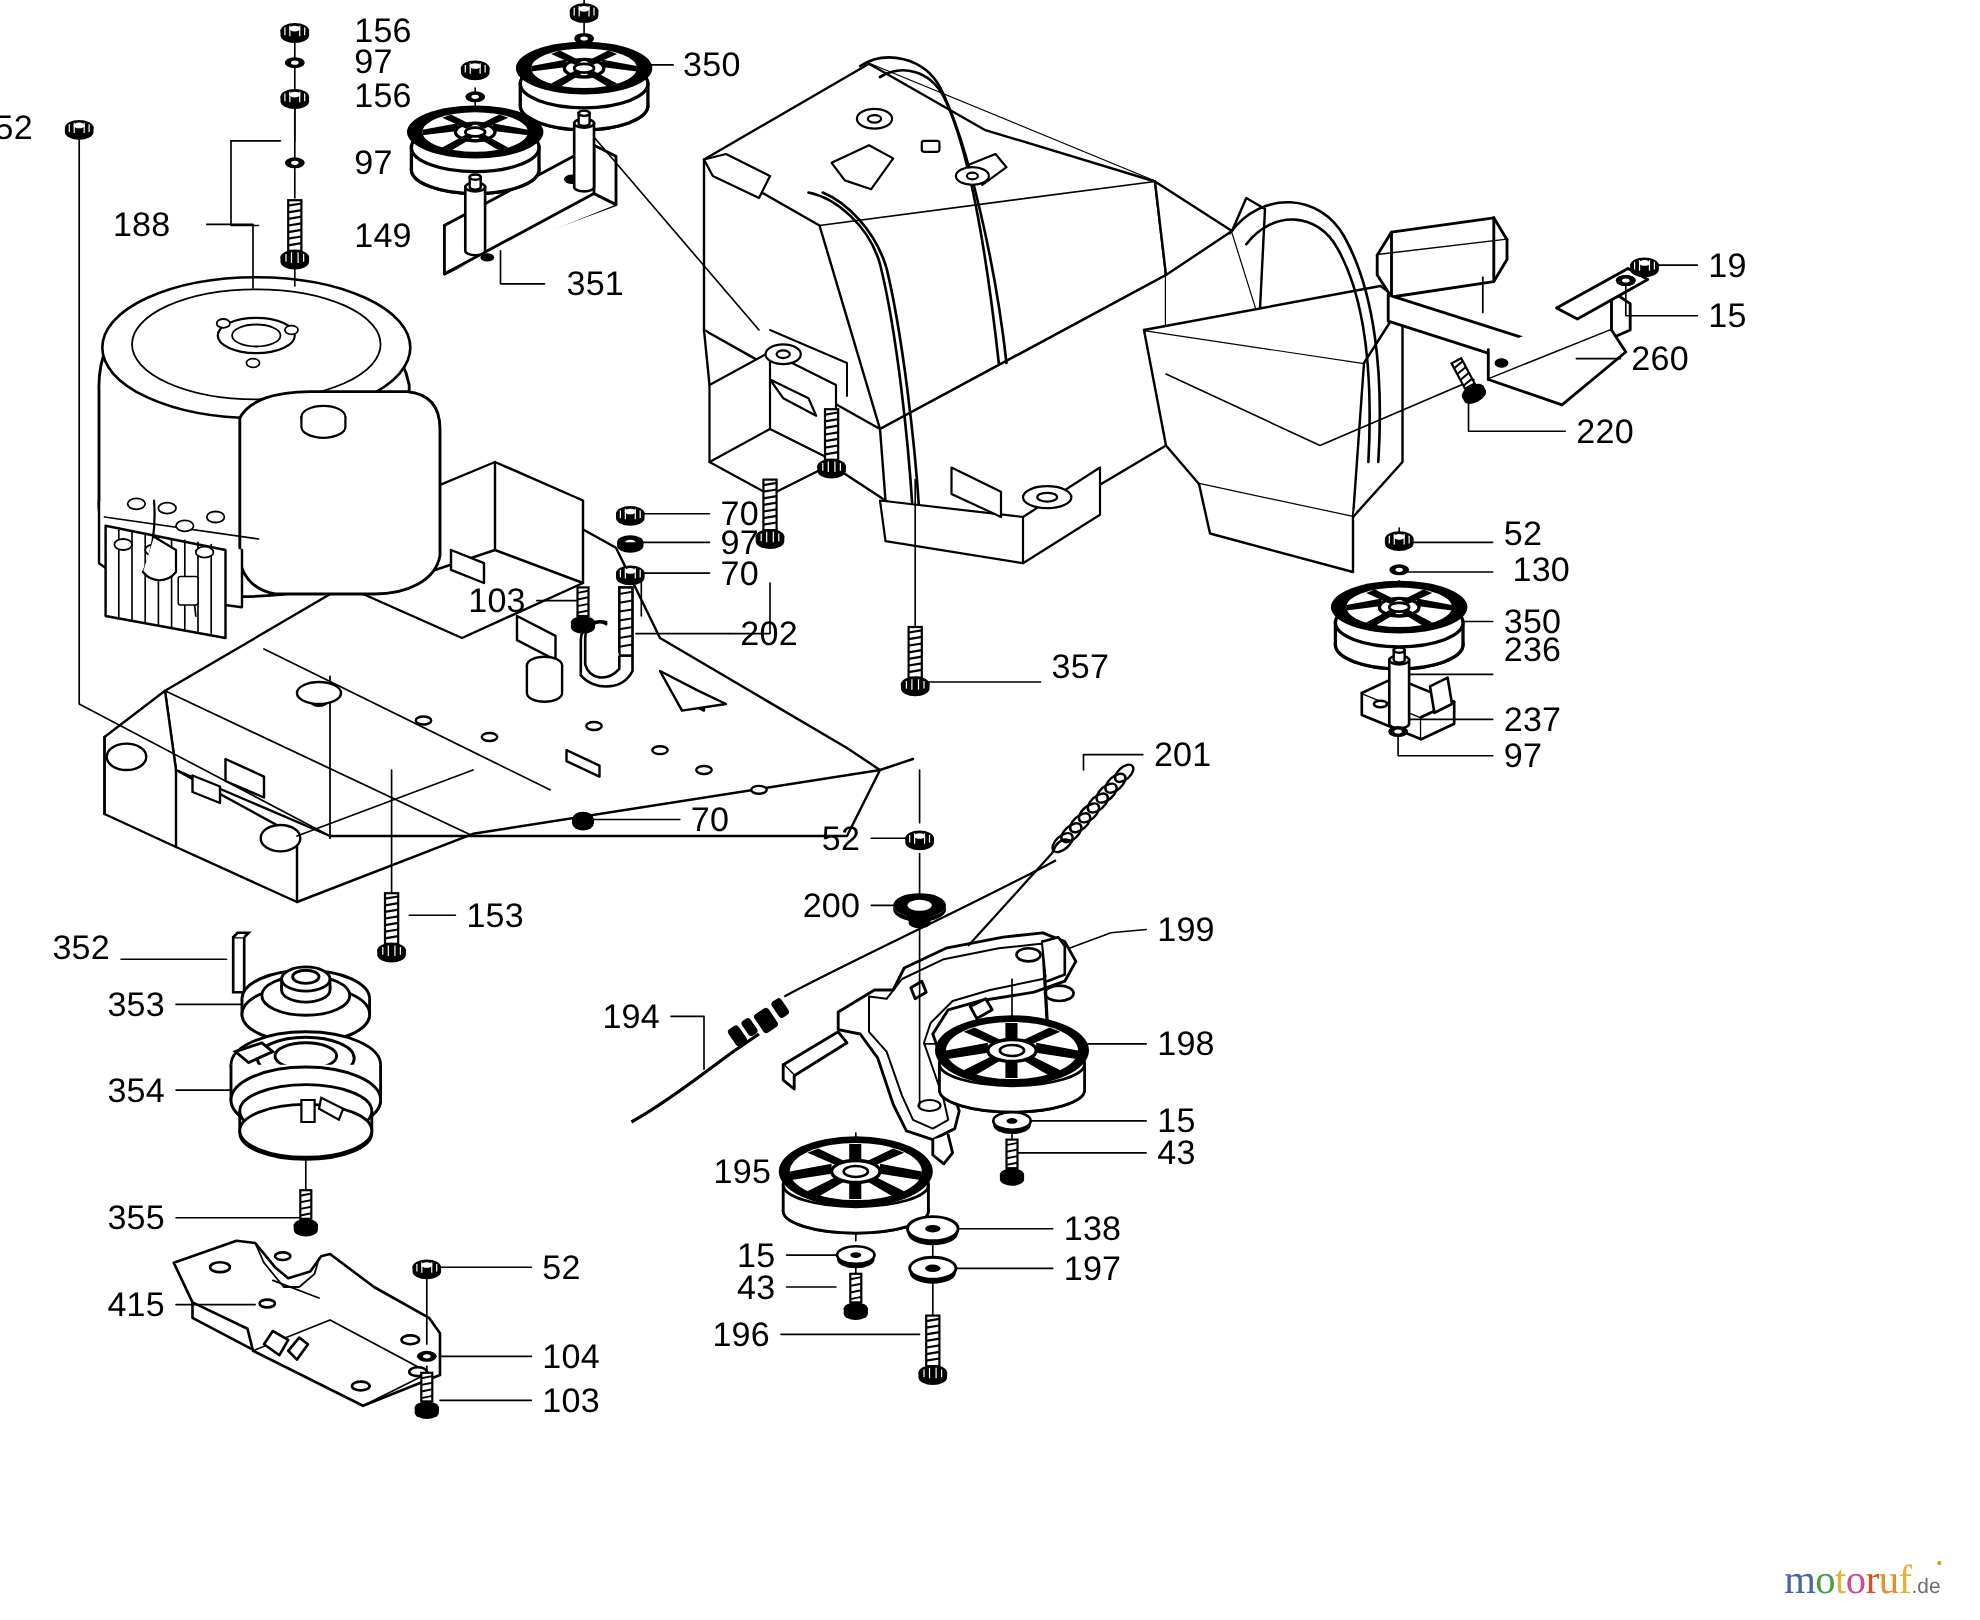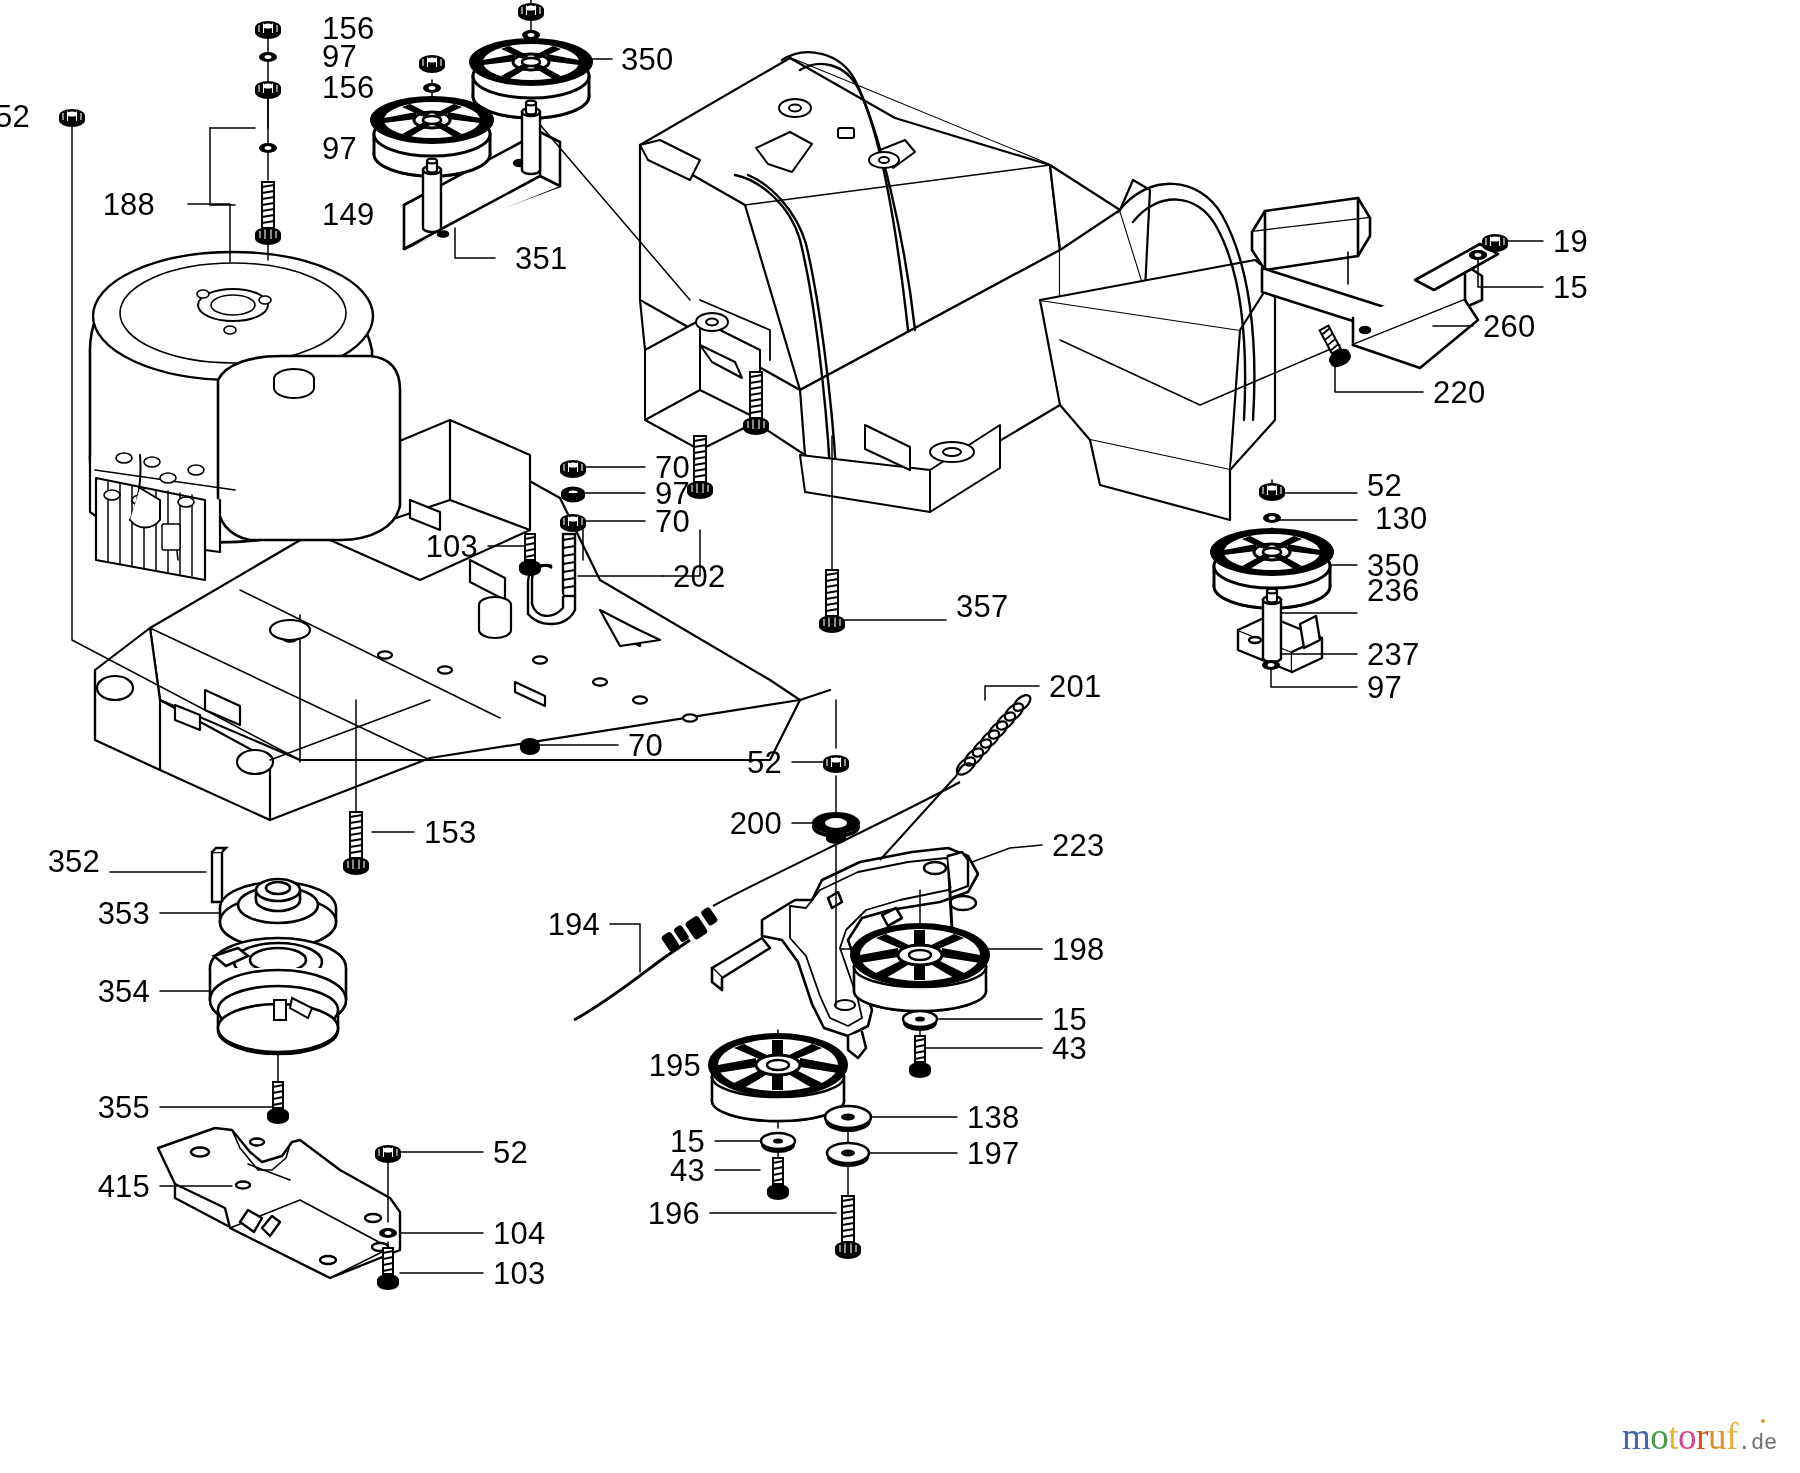--- a/index.html
+++ b/index.html
@@ -6,21 +6,21 @@
   html,body{margin:0;padding:0;background:#ffffff;}
   body{font-family:"Liberation Sans", sans-serif;}
   #sheet{position:relative;width:1800px;height:1473px;background:#fff;overflow:hidden;}
   #sheet svg{position:absolute;left:0;top:0;}
   .callout{position:absolute;font-family:"Liberation Sans", sans-serif;font-size:31px;color:#000;
            white-space:nowrap;letter-spacing:0.2px;line-height:1;}
   .callout.r{transform:translate(-100%,-50%);}
   .callout.l{transform:translate(0,-50%);}
   #logo{position:absolute;left:1622px;top:1418px;width:165px;height:46px;}
   #logo .wm{font-family:"Liberation Serif", serif;font-size:37px;font-weight:400;line-height:1;letter-spacing:-0.5px;}
-  #logo .de{font-family:Liberation Mono, monospace;font-size:22px;color:#6f6f6f;}
+  #logo .de{font-family:Liberation Sans, sans-serif;font-size:19px;color:#6f6f6f;}
   .dot{position:absolute;width:4px;height:4px;border-radius:50%;background:#c9a227;}
 </style>
 </head>
 <body>
 
 <div id="sheet">
 
 <svg width="1800" height="1473" viewBox="0 0 1800 1473" xmlns="http://www.w3.org/2000/svg">
   <defs>
     <g id="nutLock">
@@ -680,21 +680,21 @@
 <div class="callout l" style="left:956px;top:606px">357</div>
 <div class="callout l" style="left:1367px;top:485px">52</div>
 <div class="callout l" style="left:1375px;top:518px">130</div>
 <div class="callout l" style="left:1367px;top:565px">350</div>
 <div class="callout l" style="left:1367px;top:590px">236</div>
 <div class="callout l" style="left:1367px;top:654px">237</div>
 <div class="callout l" style="left:1367px;top:687px">97</div>
 <div class="callout l" style="left:1049px;top:686px">201</div>
 <div class="callout r" style="left:782px;top:762px">52</div>
 <div class="callout r" style="left:782px;top:823px">200</div>
-<div class="callout l" style="left:1052px;top:845px">223</div>
+<div class="callout l" style="left:1052px;top:845px">199</div>
 <div class="callout l" style="left:628px;top:745px">70</div>
 <div class="callout l" style="left:424px;top:832px">153</div>
 <div class="callout r" style="left:100px;top:861px">352</div>
 <div class="callout r" style="left:150px;top:913px">353</div>
 <div class="callout r" style="left:150px;top:991px">354</div>
 <div class="callout r" style="left:150px;top:1107px">355</div>
 <div class="callout r" style="left:150px;top:1186px">415</div>
 <div class="callout l" style="left:493px;top:1152px">52</div>
 <div class="callout l" style="left:493px;top:1233px">104</div>
 <div class="callout l" style="left:493px;top:1273px">103</div>

